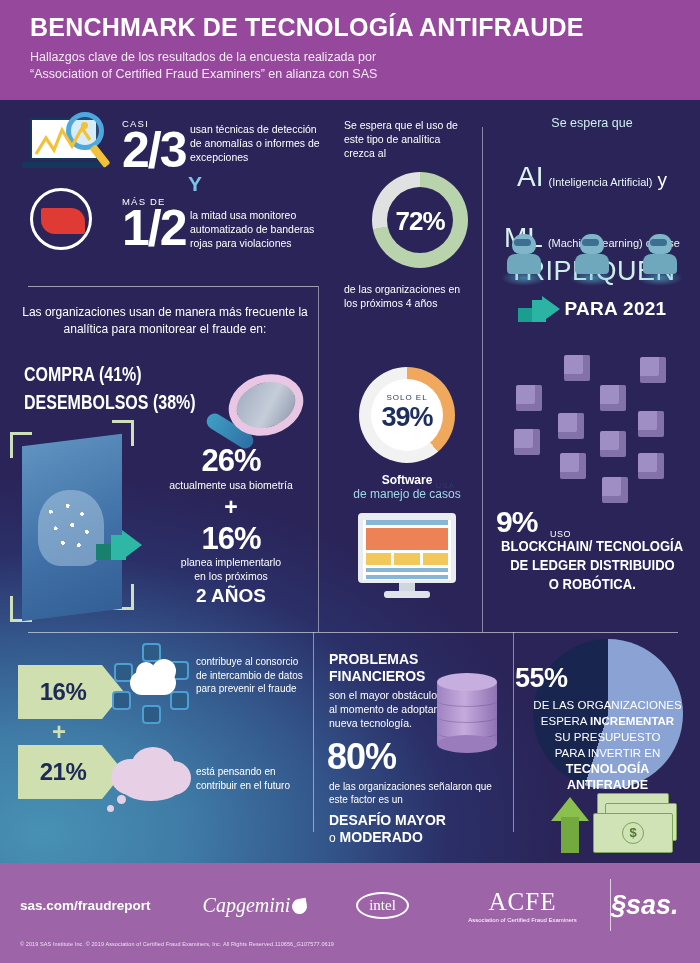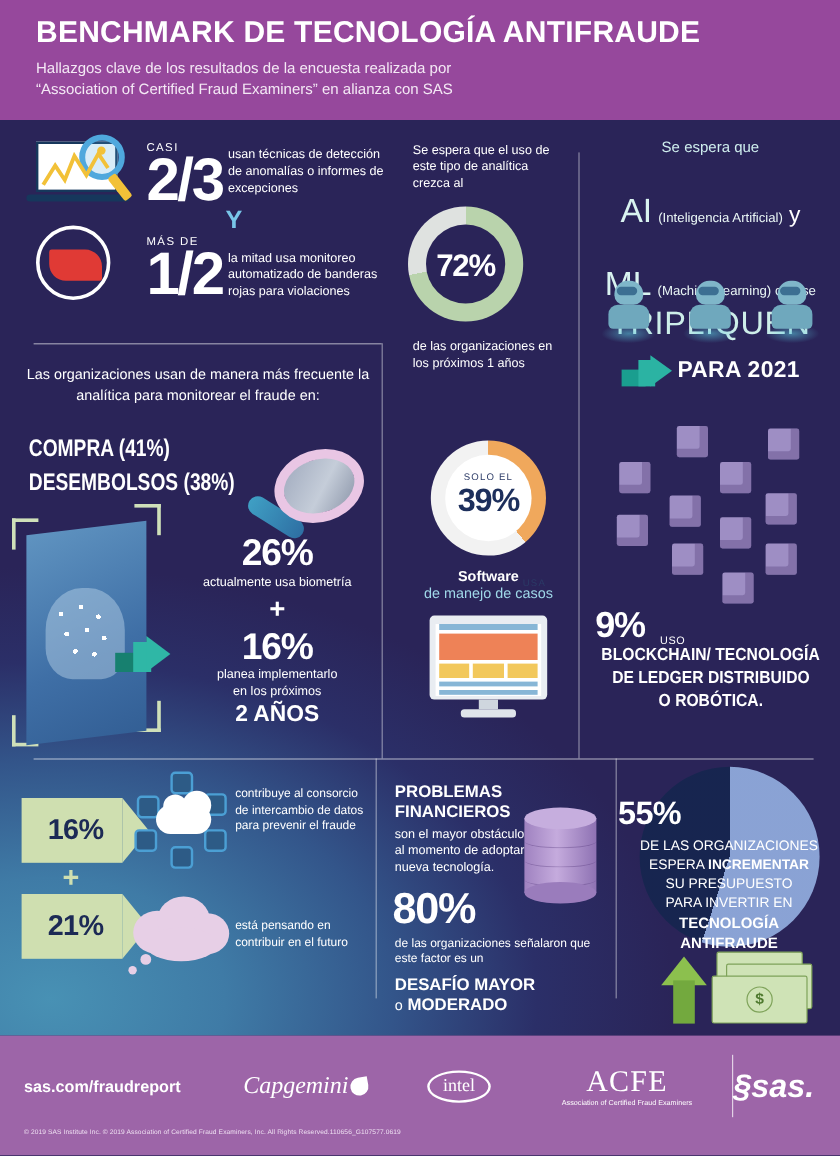--- a/index.html
+++ b/index.html
@@ -68,21 +68,21 @@
 
   
   .flag { position: absolute; left: 30px; top: 88px; width: 62px; height: 62px;
           border: 3px solid #fff; border-radius: 50%; }
   .flag .cloth { position: absolute; left: 8px; top: 17px; width: 44px; height: 26px;
                  background: #e03a35; border-radius: 2px 14px 2px 14px; }
 
   
   .secB { position: absolute; left: 332px; top: 0; width: 150px; height: 230px; }
   .donut72 {
-    position: absolute; left: 8px; top: 72px; width: 96px; height: 96px; border-radius: 50%;
+    position: absolute; left: 40px; top: 72px; width: 96px; height: 96px; border-radius: 50%;
     background: conic-gradient(#b9d3ac 0deg 259deg, #dfe2e0 259deg 360deg);
   }
   .donut72::after {
     content: ""; position: absolute; left: 15px; top: 15px; width: 66px; height: 66px;
     border-radius: 50%; background: #2a2458;
   }
   .donut72 .val {
     position: absolute; left: 0; top: 34px; width: 96px; text-align: center;
     font-size: 26px; font-weight: bold; color: #ffffff; z-index: 2; letter-spacing: -1px;
   }
@@ -342,21 +342,21 @@
         <div class="frac">1/2</div>
       </div>
       <div class="para" style="position:absolute;left:190px;top:108px;width:132px;">la mitad usa monitoreo automatizado de banderas rojas para violaciones</div>
     </div>
 
     <div class="secB">
       <div class="para" style="position:absolute;left:12px;top:18px;width:120px;">Se espera que el uso de este tipo de analítica crezca al</div>
       <div class="donut72">
         <div class="val">72%</div>
       </div>
-      <div class="para" style="position:absolute;left:12px;top:182px;width:130px;">de las organizaciones en los próximos 1 años</div>
+      <div class="para" style="position:absolute;left:12px;top:182px;width:130px;">de las organizaciones en los próximos 4 años</div>
     </div>
 
     <div class="secC">
       <div class="aiml-title">Se espera que</div>
       <div class="ai-row">
         <span class="ai-big">AI</span>
         <span class="ai-par">(Inteligencia Artificial)</span>
         <span class="ai-y">y</span>
       </div>
       <div class="ai-row" style="justify-content:center;">

